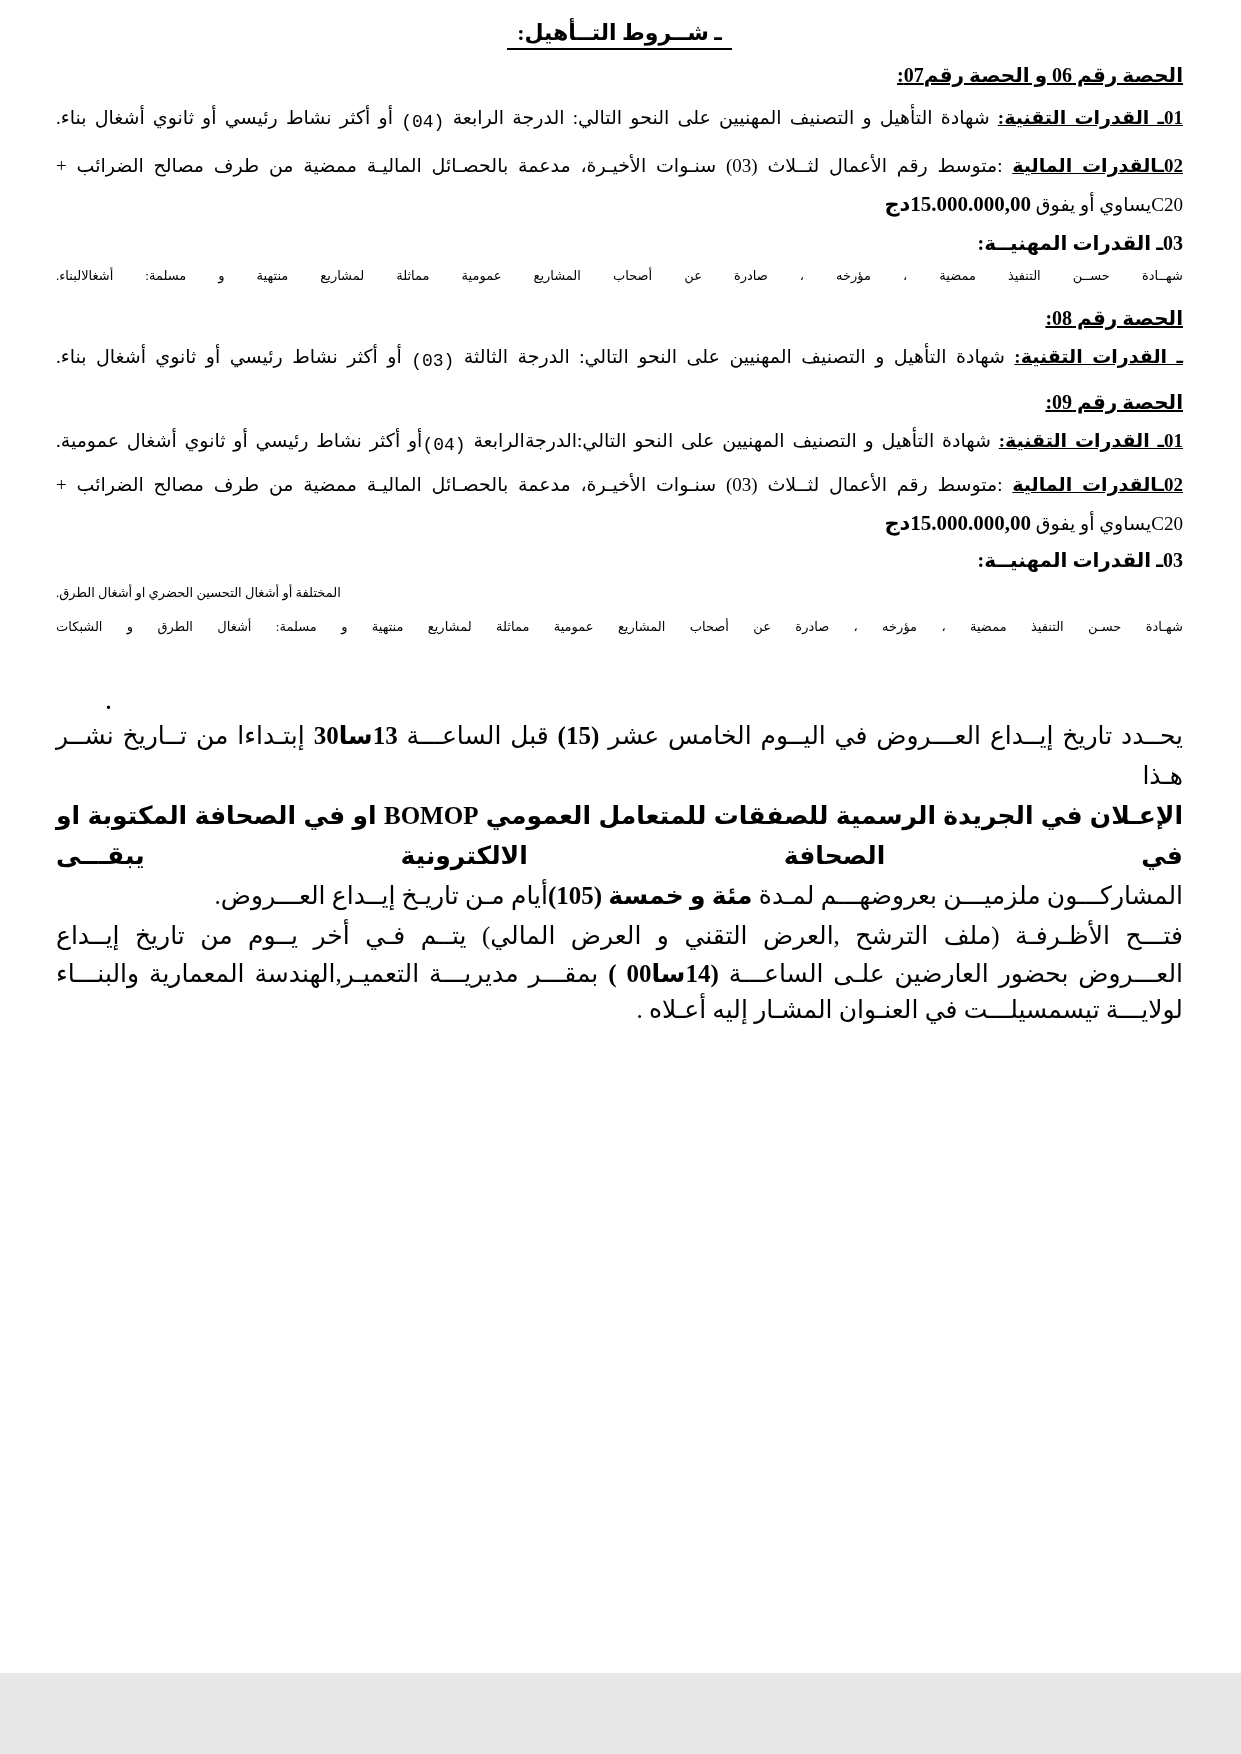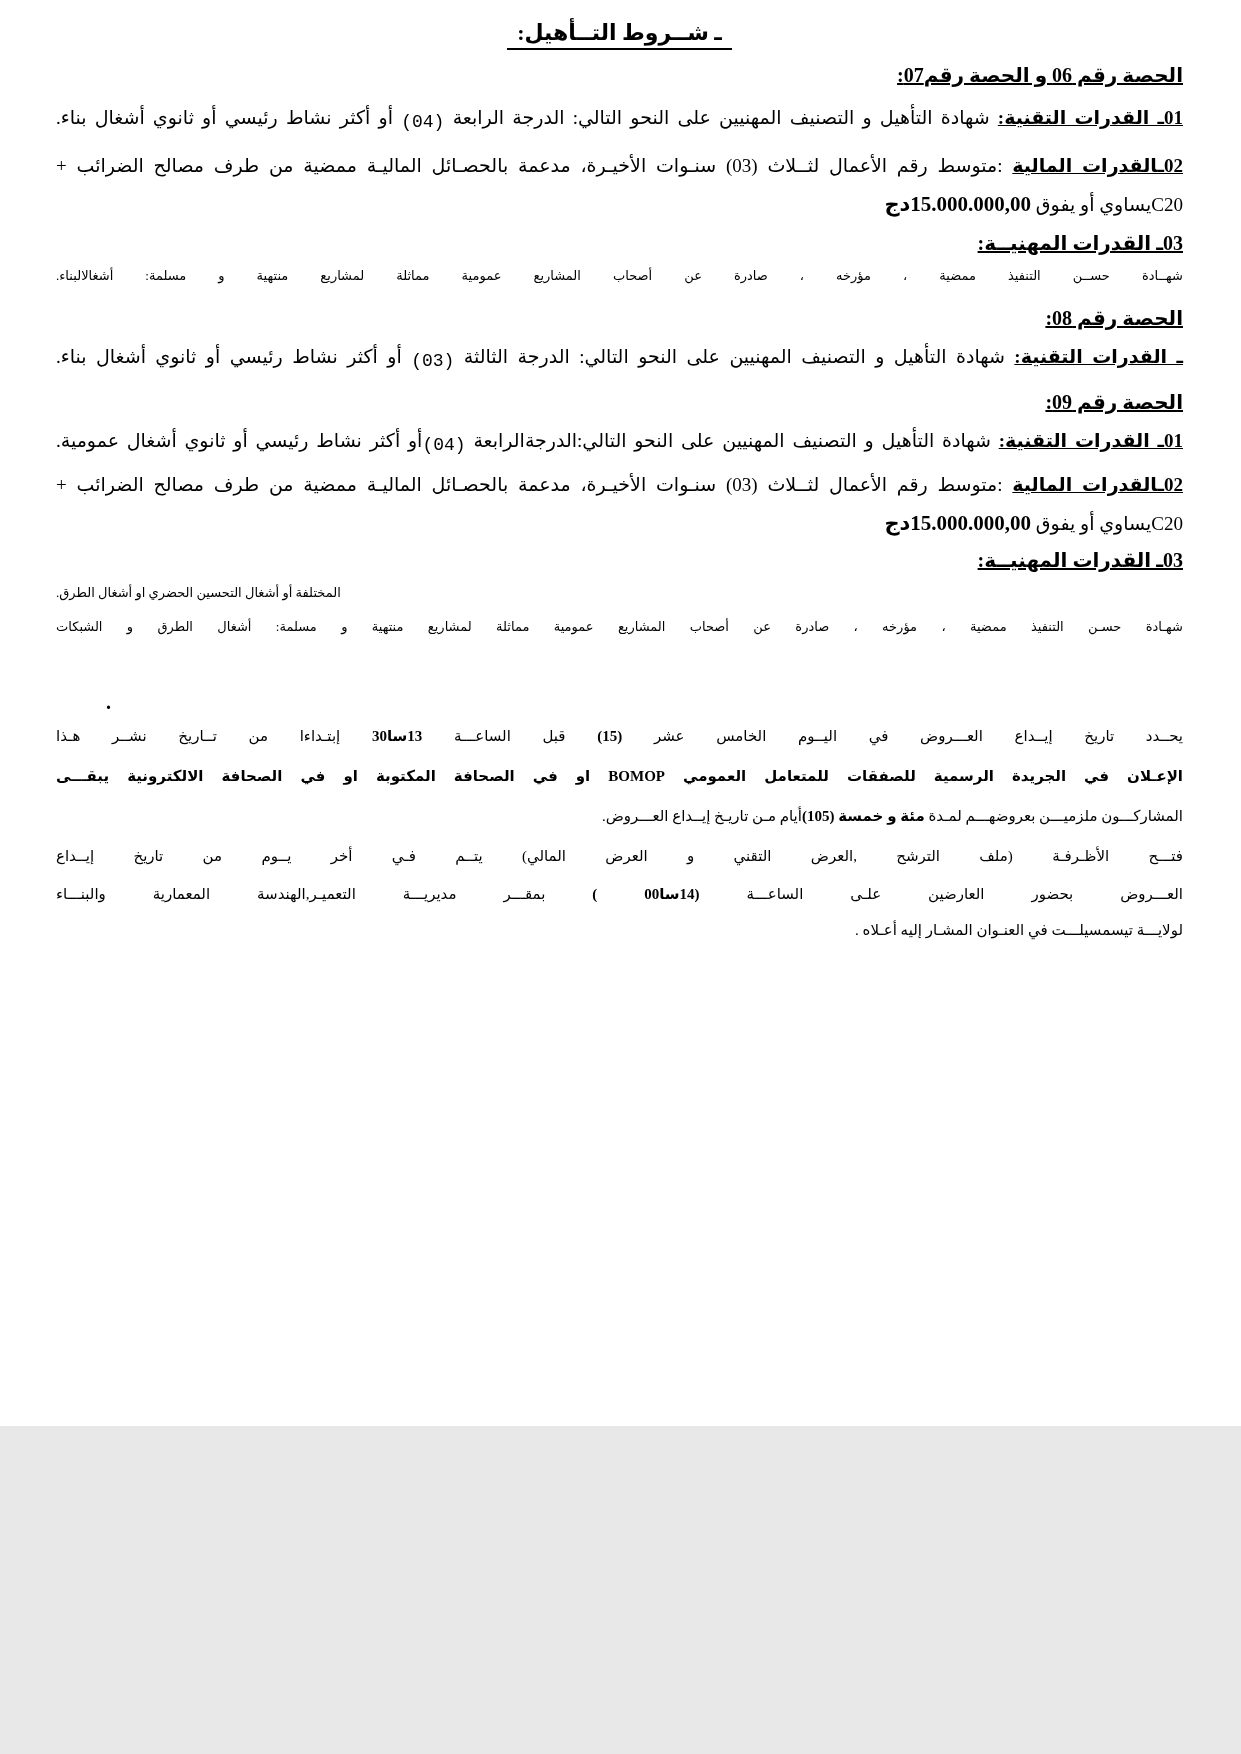--- a/index.html
+++ b/index.html
@@ -1,18 +1,18 @@
 <!DOCTYPE html>
 <html lang="ar"><head>
 <meta charset="utf-8">
 <style>
   html,body{margin:0;padding:0;background:#e8e8e8;}
   #page{
     position:relative;
-    width:1241px;height:1426px;
+    width:1241px;height:1673px;
     margin:0 auto;
     background:#ffffff;
     font-family:"Liberation Serif","DejaVu Sans",serif;
     color:#000;
     overflow:hidden;
   }
   #content{
     position:absolute;
     top:16px;right:58px;left:56px;
     direction:rtl;
@@ -22,29 +22,29 @@
   .section-head{
     font-size:20px;font-weight:bold;line-height:34px;
     text-decoration:underline;
   }
   .body-line{font-size:19px;line-height:40px;}
   .just{text-align:justify;text-align-last:justify;text-justify:inter-word;}
   .lead{font-weight:bold;text-decoration:underline;}
   .grade{font-size:18px;line-height:0;vertical-align:-3px;font-family:Liberation Mono, monospace;}
   .threshold{line-height:36px;text-align:right;padding-left:0;font-size:19px;margin-left:18px;}
   .amount{font-weight:bold;font-size:21px;}
-  .prof-label{font-size:20px;font-weight:bold;text-decoration:underline;line-height:32px;}
+  .prof-label{font-size:20px;font-weight:bold;line-height:32px;}
   .prof-text{font-size:13px;line-height:34px;}
   .left-line{text-align:left;}
   .center-line{text-align:right;}
   .dot-line{line-height:24px;text-align:left;font-weight:bold;font-size:20px;margin-left:50px;}
   .bold{font-weight:bold;}
   .mt2{margin-top:2px;}.mt4{margin-top:4px;}.mt6{margin-top:6px;}.mt8{margin-top:8px;}
   .dot-gap{margin-top:46px;}
-  .p-line{font-size:15px;line-height:40px;}
+  .p-line{font-size:25px;line-height:40px;}
   .p-short{line-height:36px;}
   #footer{
     position:absolute;top:1698px;left:0;width:100%;
     text-align:center;direction:ltr;
     font-family:Liberation Serif, serif;
     font-size:18px;color:#111;
   }
 </style>
 </head>
 <body>

